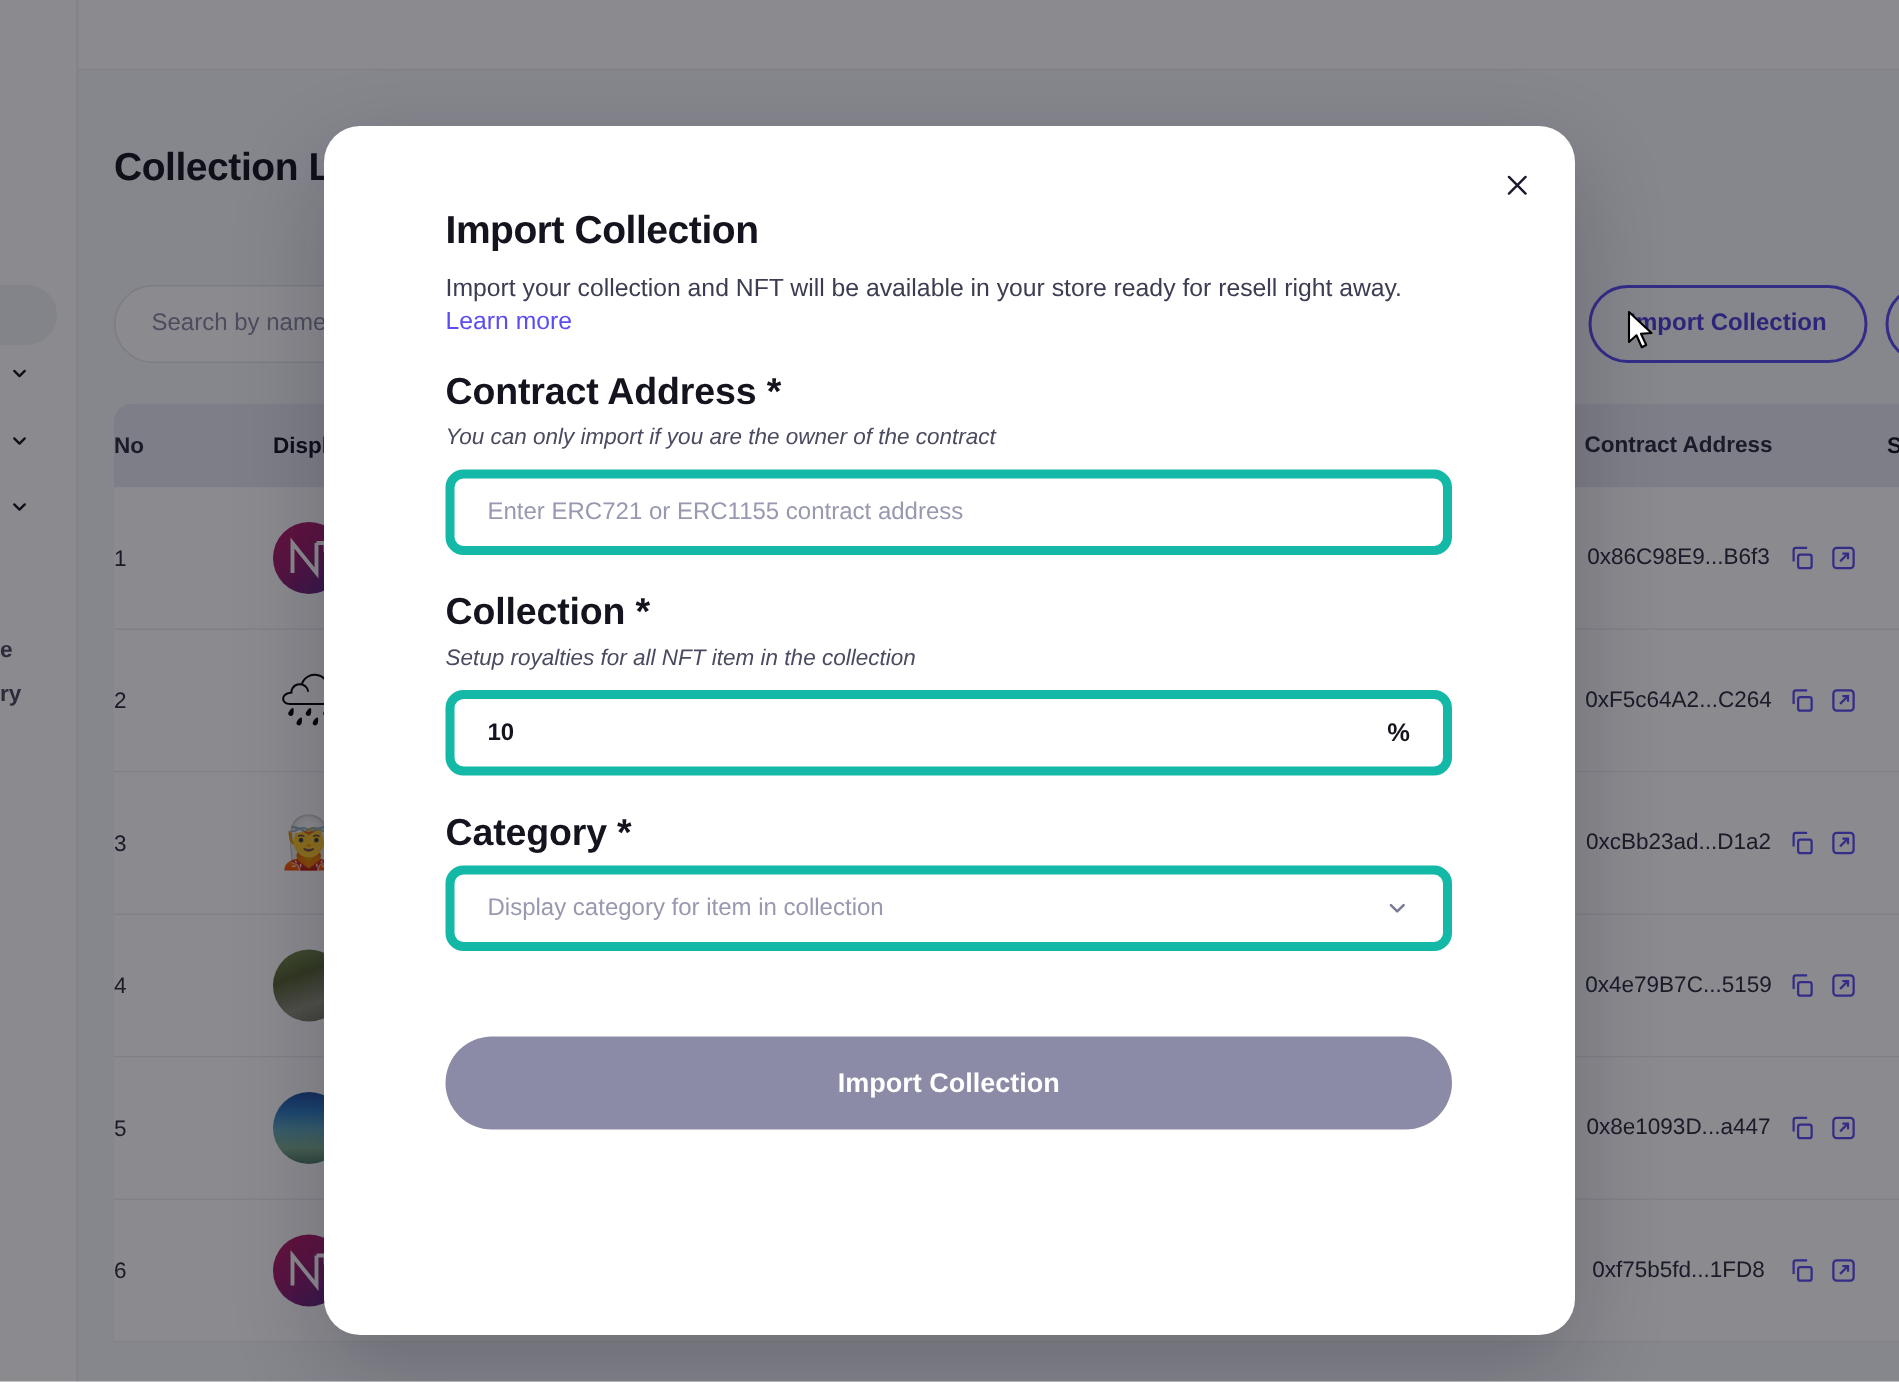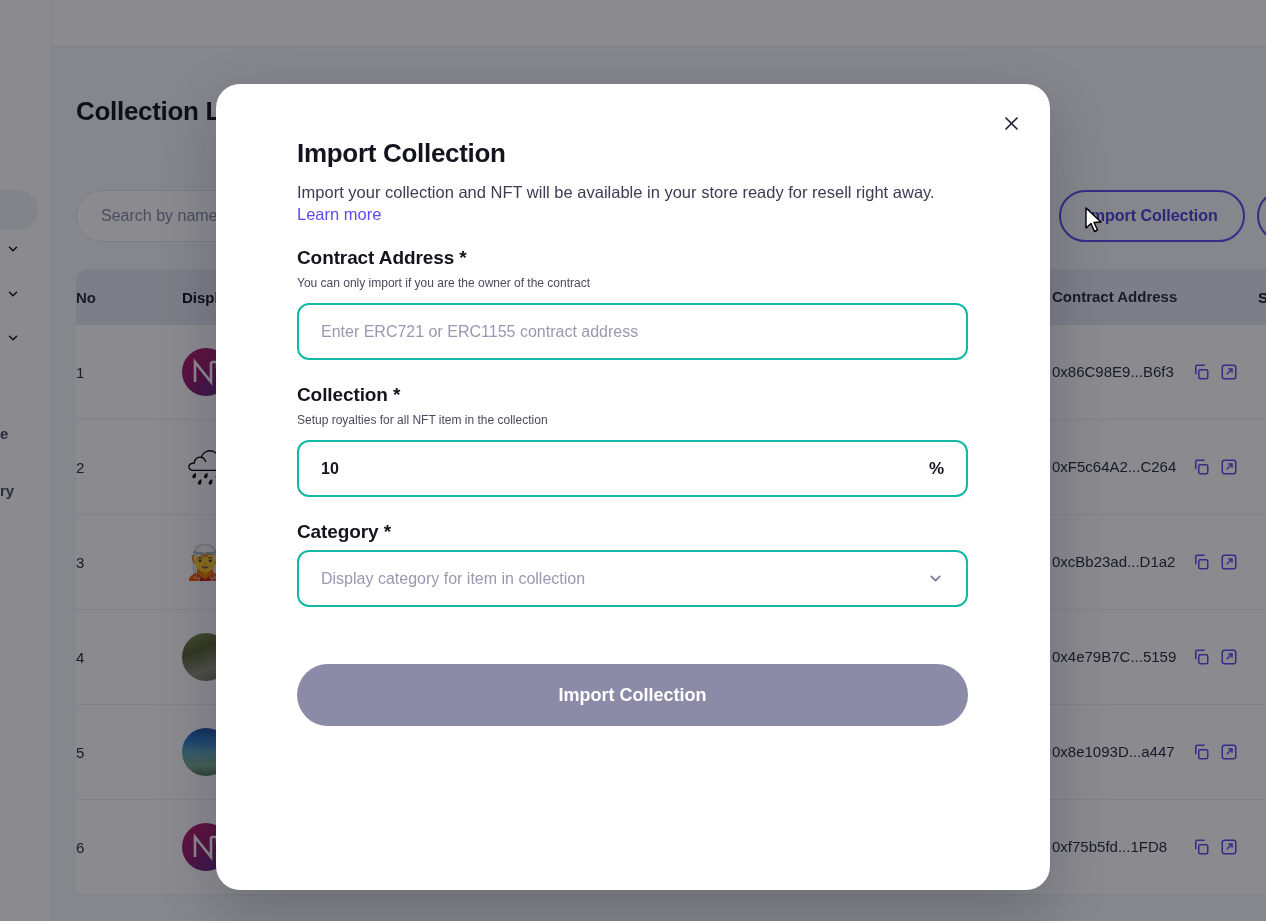--- a/index.html
+++ b/index.html
@@ -79,21 +79,21 @@
     display: flex; align-items: center; height: 56px;
     background: #e8e9f1; font-size: 15px; font-weight: 700; color: #14141f;
   }
   .trow {
     display: flex; align-items: center; height: 95px;
     border-bottom: 1px solid #ececf2; background: #ffffff;
   }
   .c-no     { width: 78px; font-size: 15px; color: #2b2b3d; flex: none; }
   .c-disp   { width: 118px; flex: none; display: flex; align-items: center; padding-left: 28px; }
   .c-name   { width: 780px; flex: none; }
-  .c-addr   { width: 140px; flex: none; font-size: 15px; color: #2b2b3d; line-height: 1.35; padding-right: 6px; }
+  .c-addr   { width: 140px; flex: none; font-size: 15px; color: #2b2b3d; line-height: 1.35; padding-right: 6px; text-align: center; }
   .c-icons  { width: 66px; flex: none; display: flex; gap: 10px; align-items: center; }
   .c-status { width: 120px; flex: none; }
   .thead .c-addr, .thead .c-status { font-weight: 700; white-space: nowrap; }
 
   .thumb { width: 48px; height: 48px; border-radius: 50%; flex: none; }
   .thumb-nft {
     background: linear-gradient(140deg, #b81b62 0%, #a11b6b 40%, #4b2a84 100%);
     position: relative; overflow: hidden;
   }
   .thumb-nft svg { position: absolute; left: 9px; top: 9px; }
@@ -132,29 +132,29 @@
     font-size: 26px; font-weight: 800; color: #14141f;
     letter-spacing: -0.3px; margin-bottom: 12px;
   }
   .modal-sub {
     font-size: 16.5px; color: #3c3c52; line-height: 1.34; max-width: 680px;
     margin-bottom: 22px;
   }
   .link { color: #5b4df0; text-decoration: none; margin-top: 16px; }
 
   .field-label {
-    font-size: 19px; font-weight: 800; color: #14141f; margin-bottom: 7px;
+    font-size: 25px; font-weight: 800; color: #14141f; margin-bottom: 7px;
     letter-spacing: -0.1px;
   }
   .field-hint {
-    font-size: 12px; color: #4a4a60; margin-bottom: 13px;
+    font-size: 15px; color: #4a4a60; margin-bottom: 13px; font-style: italic;
   }
 
   .input-box {
-    width: 671px; height: 57px; border: 2px solid #14b8a6; border-radius: 12px;
+    width: 671px; height: 57px; border: 6px solid #14b8a6; border-radius: 12px;
     display: flex; align-items: center; padding: 16px 22px;
     font-size: 16px; background: #fff;
   }
   .input-box .ph { color: #9898b0; }
   .input-box .val { color: #14141f; font-weight: 600; }
   .suffix { margin-left: auto; color: #14141f; font-weight: 600; font-size: 17px; }
   .chev-down { margin-left: auto; color: #7a7a96; display: block; }
   .chev-down svg { width: 17px; height: 17px; display: block; }
 
   .gap-a { height: 24px; }
@@ -197,21 +197,21 @@
           <polyline points="6 9 12 15 18 9"></polyline>
         </svg>
     </div>
     <div class="side-chev" style="top:331px">
       <svg viewBox="0 0 24 24" fill="none" stroke="currentColor" stroke-width="2.6" stroke-linecap="round" stroke-linejoin="round">
           <polyline points="6 9 12 15 18 9"></polyline>
         </svg>
     </div>
 
     <div class="side-frag" style="top:425px">e</div>
-    <div class="side-frag" style="top:482px">ry</div>
+    <div class="side-frag" style="top:454px">ry</div>
   </div>
 
   <div class="topbar"></div>
 
   <div class="content">
 
     <div class="page-title">Collection List</div>
 
     <div class="search-box">
       <span>Search by name or contract address</span>

